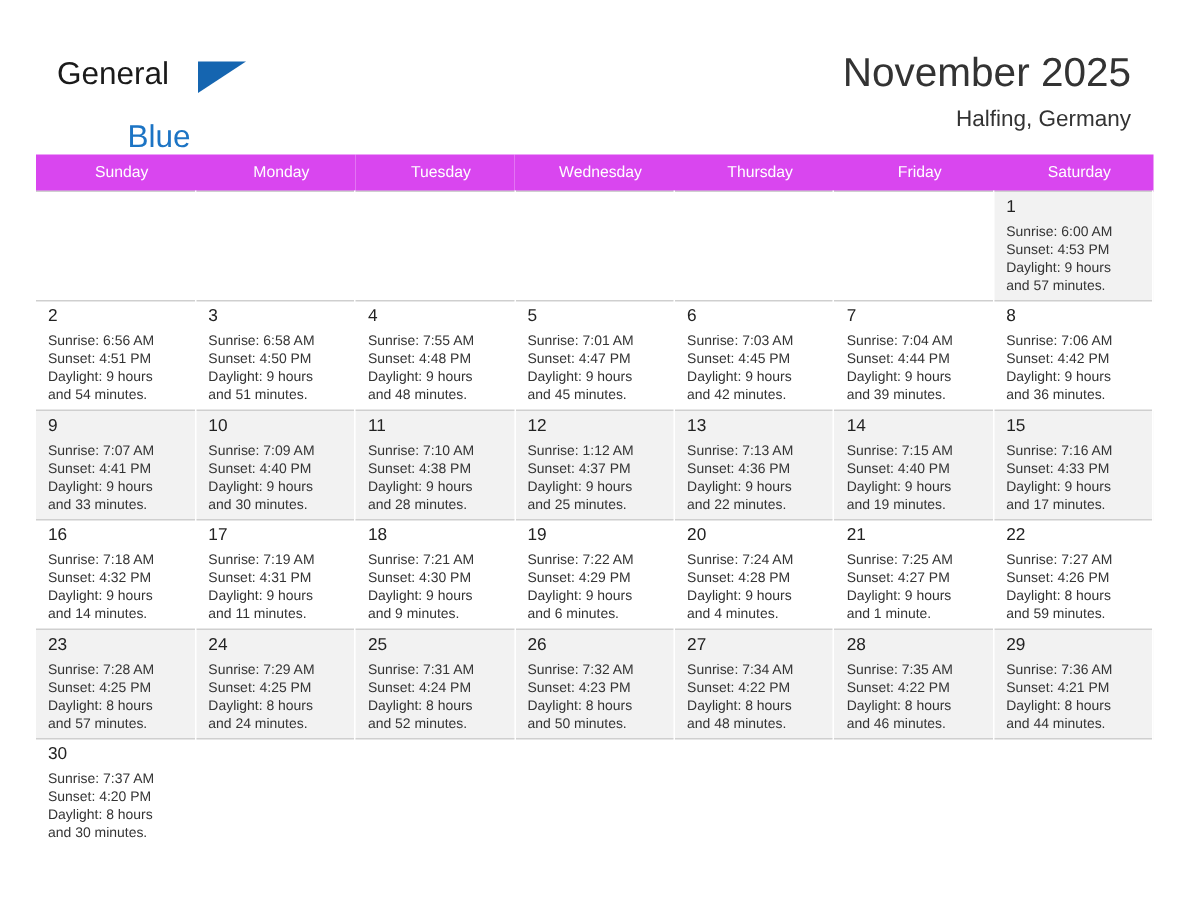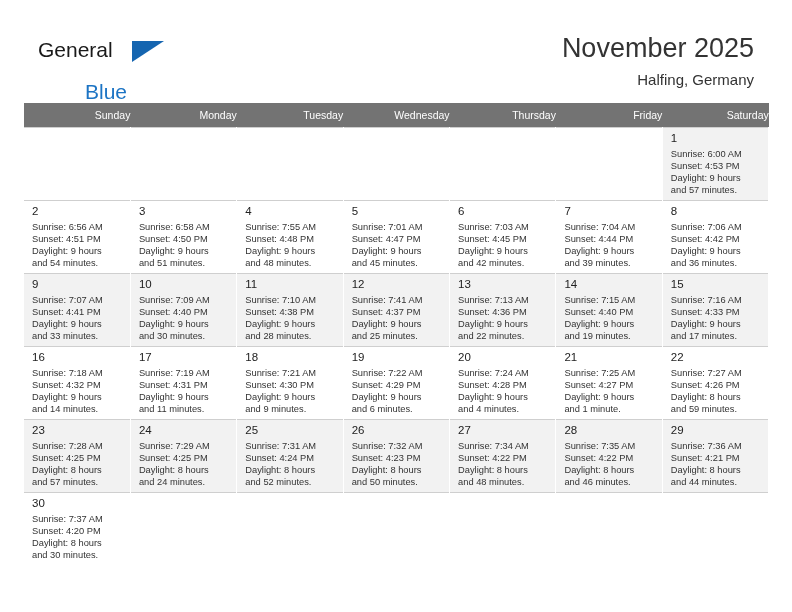--- a/index.html
+++ b/index.html
@@ -89,25 +89,25 @@
   
   .calendar {
     position: absolute;
     left: 24px;
     top: 103px;
     width: 745px;
     border-collapse: collapse;
     table-layout: fixed;
   }
   .calendar th {
-    background: #737373;
+    background: #d946ef;
     color: #ffffff;
     font-size: 10.5px;
     font-weight: normal;
-    text-align: right;
+    text-align: center;
     padding: 6px 0 6px 8px;
     height: 11px;
     border: none;
   }
   .calendar td {
     vertical-align: top;
     height: 72px;
     padding: 0;
     border-right: 1px solid #ffffff;
     border-top: 1px solid #cfcfcf;
@@ -333,21 +333,21 @@
               <div class="daynum">11</div>
               <div class="detail">Sunrise: 7:10 AM</div>
               <div class="detail">Sunset: 4:38 PM</div>
               <div class="detail">Daylight: 9 hours</div>
               <div class="detail">and 28 minutes.</div>
             </div>
           </td>
           <td>
             <div class="cell-inner">
               <div class="daynum">12</div>
-              <div class="detail">Sunrise: 7:41 AM</div>
+              <div class="detail">Sunrise: 1:12 AM</div>
               <div class="detail">Sunset: 4:37 PM</div>
               <div class="detail">Daylight: 9 hours</div>
               <div class="detail">and 25 minutes.</div>
             </div>
           </td>
           <td>
             <div class="cell-inner">
               <div class="daynum">13</div>
               <div class="detail">Sunrise: 7:13 AM</div>
               <div class="detail">Sunset: 4:36 PM</div>

